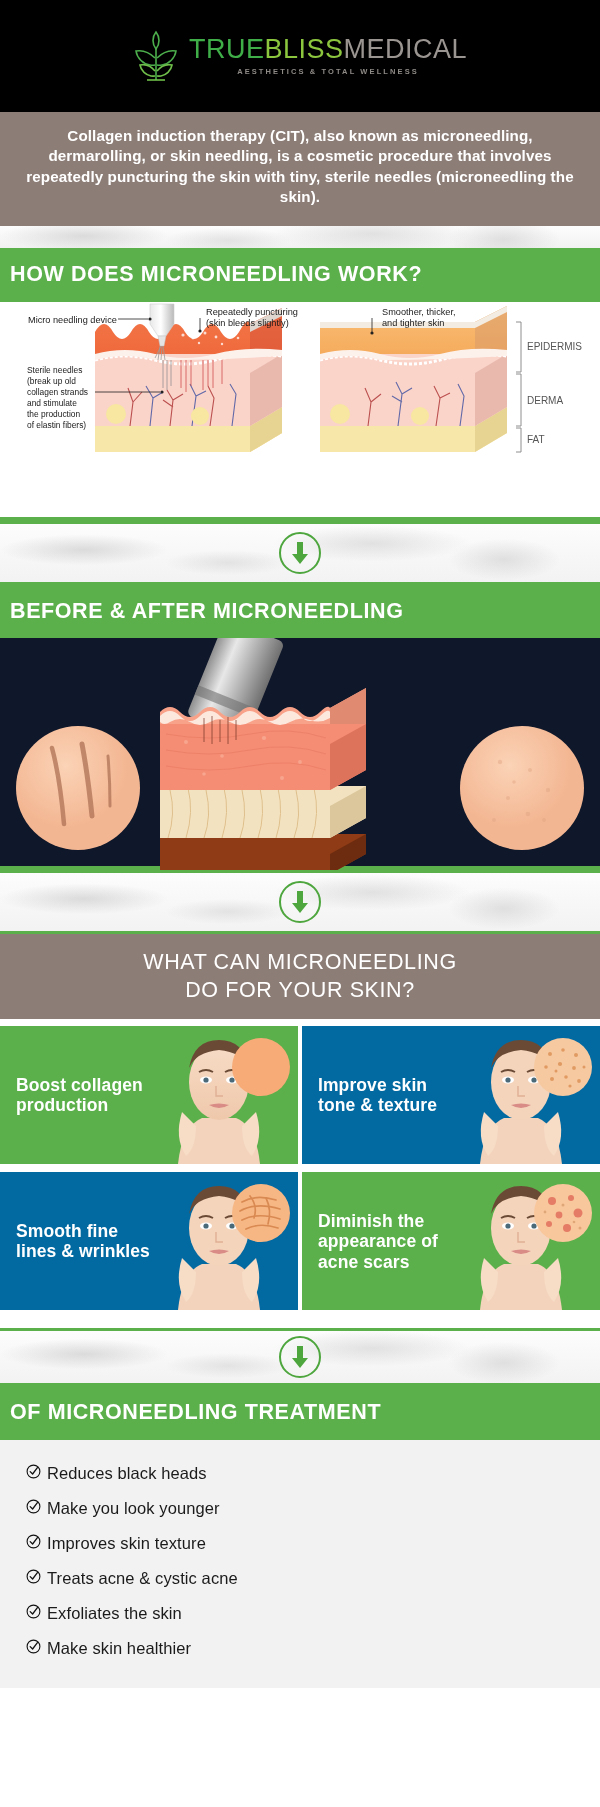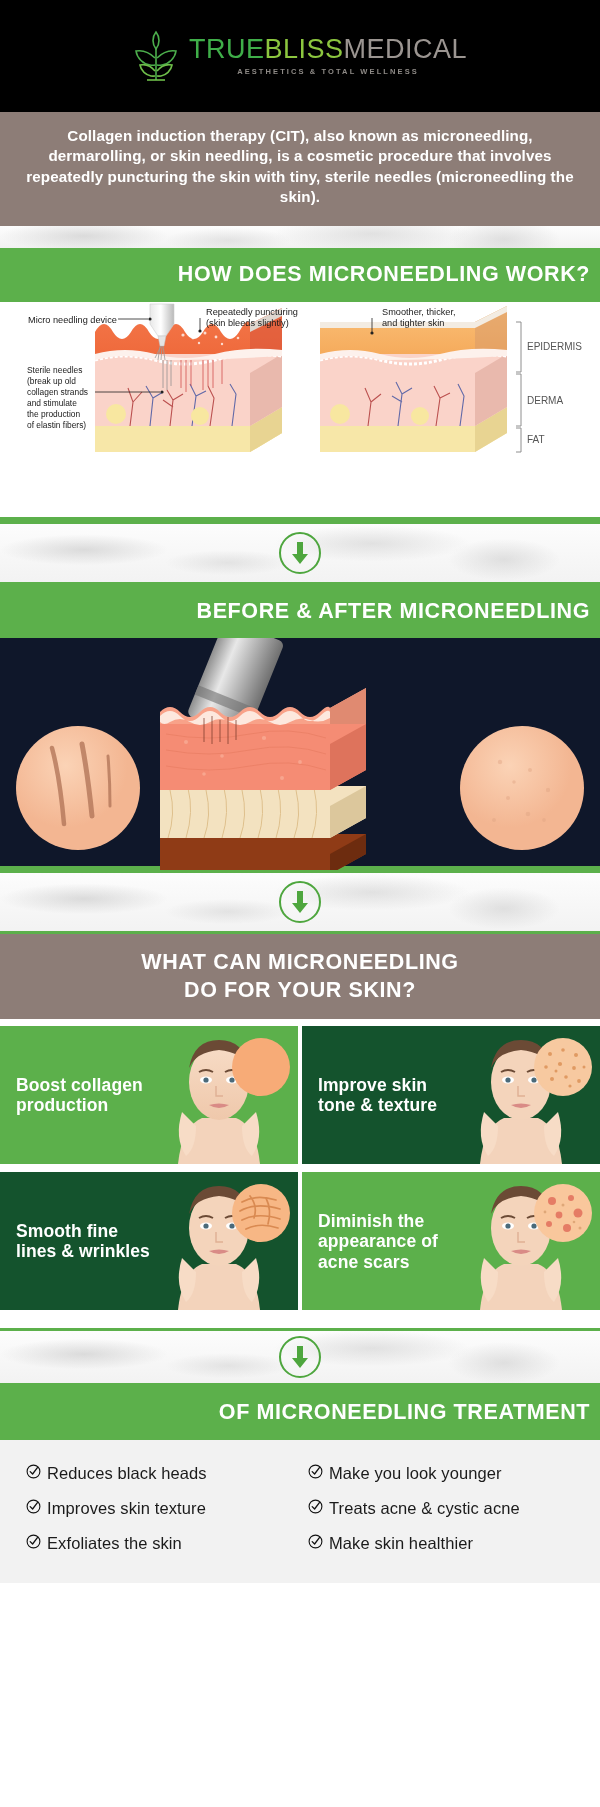--- a/index.html
+++ b/index.html
@@ -38,27 +38,27 @@
     background:
       radial-gradient(ellipse 120px 22px at 14% 45%, rgba(175,175,175,.40), transparent 70%),
       radial-gradient(ellipse 90px 18px at 38% 65%, rgba(190,190,190,.34), transparent 70%),
       radial-gradient(ellipse 140px 26px at 62% 35%, rgba(170,170,170,.30), transparent 70%),
       radial-gradient(ellipse 80px 30px at 84% 60%, rgba(185,185,185,.38), transparent 70%),
       linear-gradient(#fdfdfd,#f2f2f2);
   }
 
   
   .banner-green{
-    background:#5cb04b; color:#fff; text-align:right;
+    background:#5cb04b; color:#fff; text-align:left;
     padding:13px 10px; font-size:21.5px; font-weight:700; letter-spacing:.6px;
     line-height:1.26;
   }
   .banner-grey{
     background:#8d7d77; color:#fff; text-align:center;
-    padding:15px 10px; font-size:21.5px; font-weight:700; letter-spacing:.6px;
+    padding:15px 10px; font-size:21.5px; font-weight:400; letter-spacing:.6px;
     line-height:1.3;
   }
   .banner-sep{ height:4px; background:#5cb04b; }
 
   
   .arrow-strip{ height:64px; position:relative; }
   .arrow-strip::before,
   .arrow-strip::after{
     content:""; position:absolute; left:0; right:0; height:3px; background:#5cb04b;
   }
@@ -83,38 +83,38 @@
   .ba-label.before{ left:44px; top:236px; }
   .ba-label.after{ right:37px; top:236px; }
 
   
   .cards{ display:grid; grid-template-columns:1fr 1fr; gap:8px 4px; background:#fff; }
   .card{
     position:relative; height:138px; overflow:hidden;
     display:flex; align-items:center;
   }
   .card.green{ background:#5cb04b; }
-  .card.grey { background:#14532d; }
+  .card.grey { background:#0369a1; }
   .card-text{
     position:relative; z-index:3; color:#fff; font-weight:700;
     font-size:17.5px; line-height:1.17; padding-left:16px; max-width:150px;
     letter-spacing:.1px;
   }
   .card-figure{
     position:absolute; right:0; bottom:0; top:0; width:160px; z-index:1;
   }
   .card-bubble{
     position:absolute; z-index:2; right:8px; top:12px;
     width:58px; height:58px; border-radius:50%;
   }
 
   
   .benefits{
     background:#f2f2f2; padding:24px 26px 30px;
-    display:grid; grid-template-columns:1fr 1fr; row-gap:15px; column-gap:8px;gap:16px;
+    display:grid; grid-template-columns:1fr; row-gap:15px; column-gap:8px;gap:16px;
   }
   .benefit-item{
     display:flex; align-items:center; gap:6px;
     font-size:16.5px; color:#1b1b1b; font-weight:400; letter-spacing:.1px;
   }
   .check{ flex:0 0 auto; }
   .gap-white{ height:7px; background:#fff; }
 </style>
 </head>
 <body>

